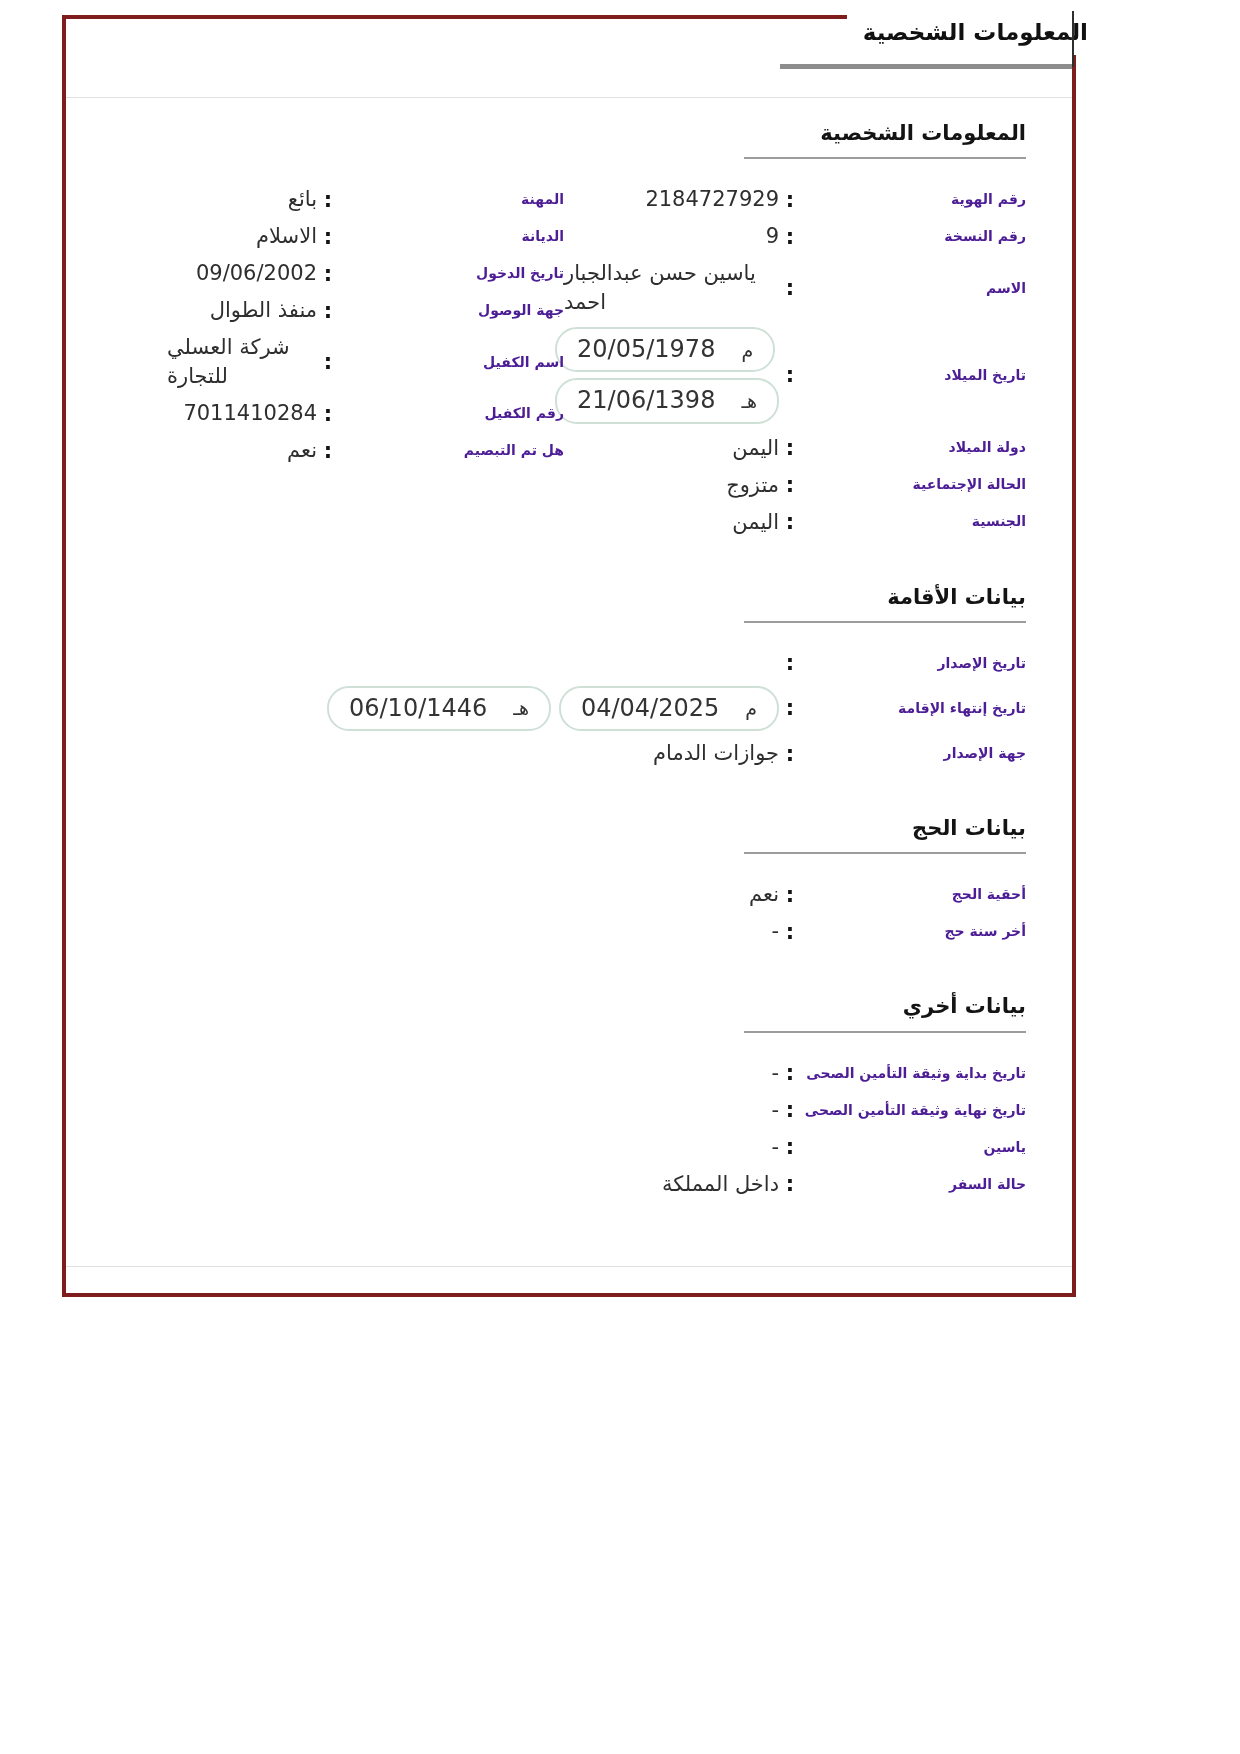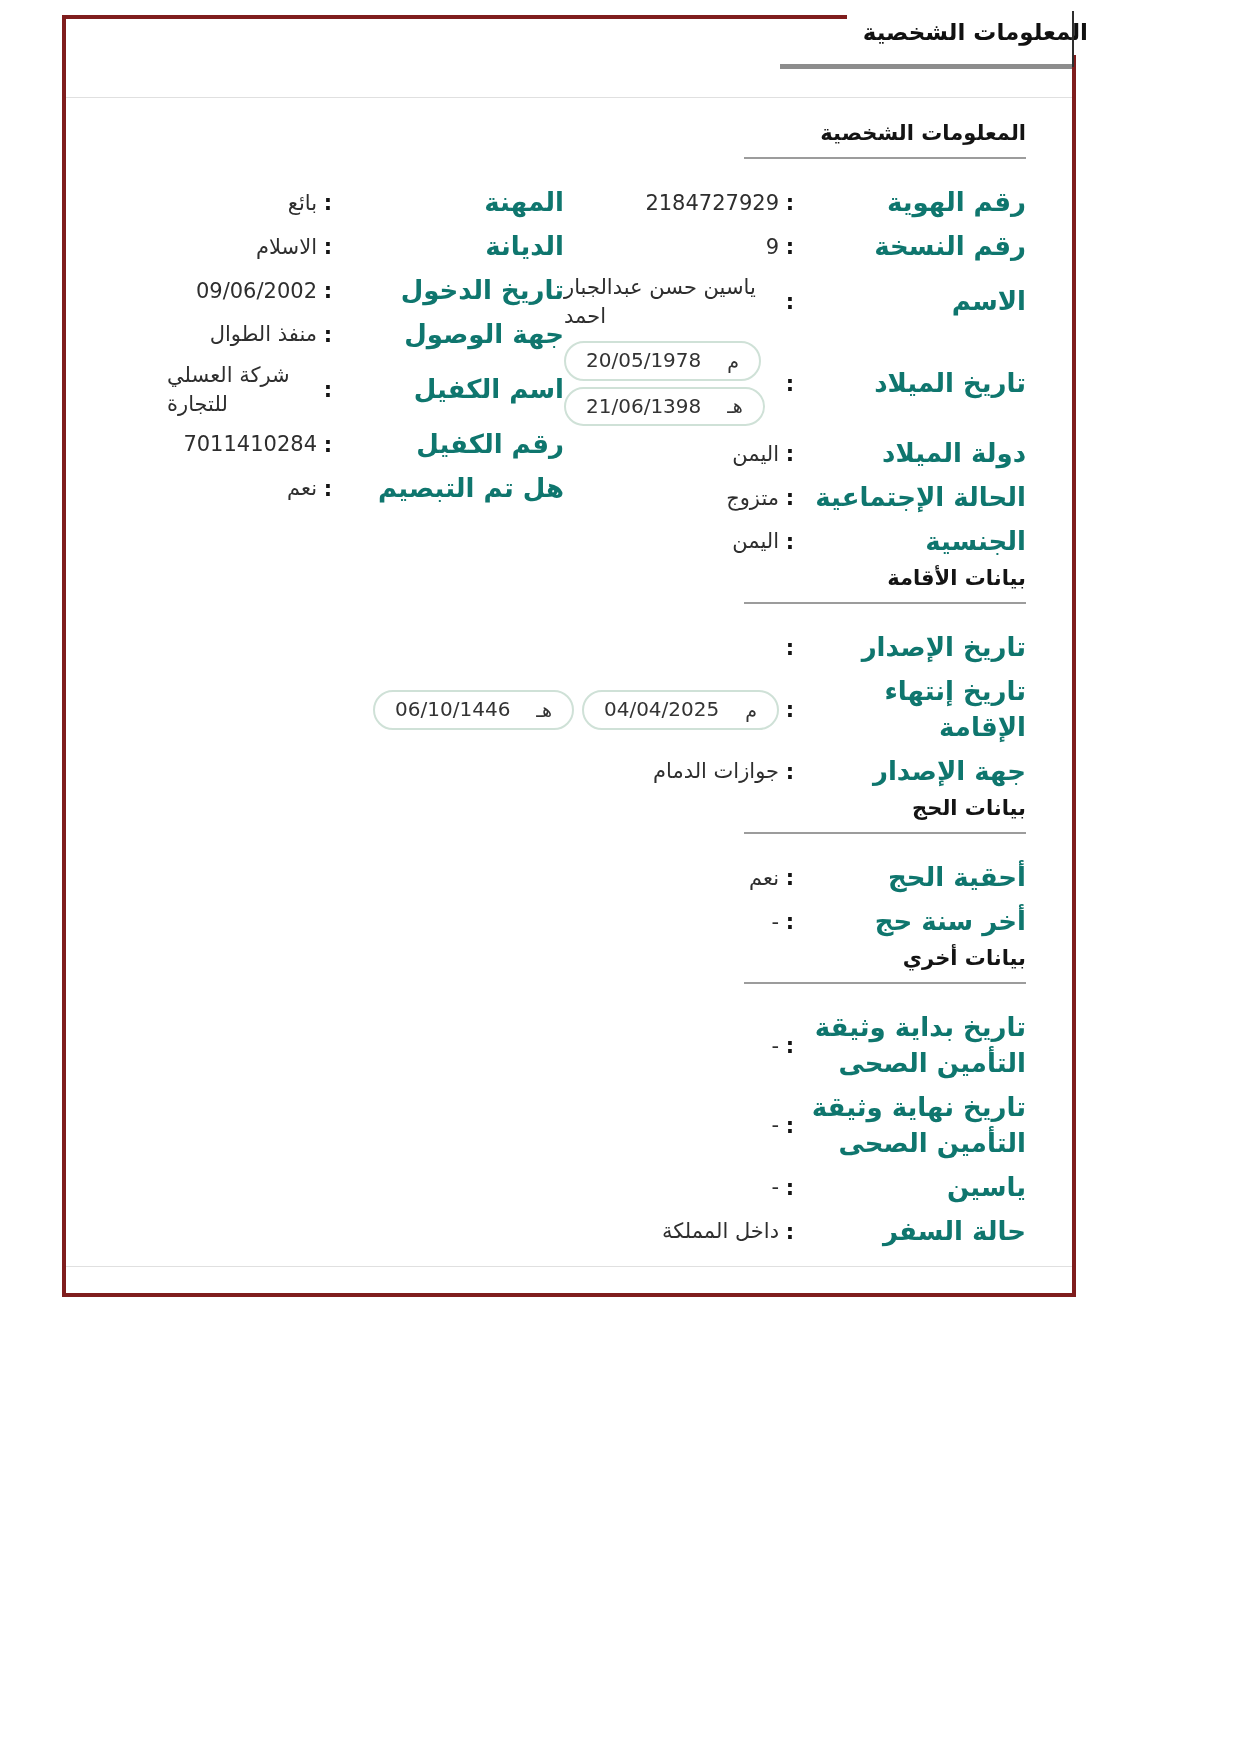--- a/index.html
+++ b/index.html
@@ -10,38 +10,38 @@
   .card-title{position:absolute;top:-8px;right:-20px;z-index:2;background:#ffffff;
         padding:8px 4px 10px 16px;font-size:23px;font-weight:700;color:#111;}
   .right-border-overlay{position:absolute;top:-8px;right:-2px;width:2px;height:56px;
         background:#2e2e2e;z-index:3;}
   .title-underline{position:absolute;top:45px;right:0;width:292px;height:5px;background:#8d8d8d;z-index:1;}
   .head-sep{position:absolute;top:78px;left:0;right:0;height:1px;background:#e0e0e0;}
   .foot-sep{position:absolute;bottom:26px;left:0;right:0;height:1px;background:#e0e0e0;}
   .card-body{position:absolute;top:0;left:0;right:0;bottom:0;padding:100px 46px 30px 36px;
         box-sizing:border-box;overflow:hidden;}
   .section{margin:0;}
-  .section + .section{}
+  .section + .section{margin-top:42px;}
   .section-title{font-size:21px;font-weight:700;color:#141414;line-height:1.4;}
   .section-underline{width:282px;height:2px;background:#9c9c9c;margin-top:9px;}
   .rows{margin-top:22px;}
   .columns{display:flex;margin-top:22px;}
   .col{flex:1 1 50%;min-width:0;}
   .pair{display:flex;align-items:center;padding:4px 0;min-height:29px;}
-  .label{flex:0 0 225px;font-weight:700;font-size:26px;color:#0f766e;line-height:1.38;}
+  .label{flex:0 0 225px;font-weight:700;font-size:14px;color:#4c1d95;line-height:1.38;}
   .colon{flex:0 0 22px;text-align:center;font-weight:700;font-size:21px;color:#141414;}
   .value{flex:1 1 auto;font-size:21px;color:#2e2e2e;line-height:1.38;text-align:right;}
   .value .inner{display:inline-block;text-align:left;max-width:100%;}
   .row-narrow{width:612px;}
   .pills-stack{display:flex;flex-direction:column;align-items:flex-end;gap:6px;padding:2px 0;}
   .pills-inline{display:flex;justify-content:flex-start;align-items:center;gap:8px;}
   .pill{display:inline-flex;align-items:center;gap:26px;border:2px solid #cfe1d7;border-radius:22px;
         padding:4px 20px;background:#fff;white-space:nowrap;}
   .pill-marker{font-size:19px;color:#333;}
-  .pill-date{font-size:20px;color:#333;}
+  .pill-date{font-size:24px;color:#333;}
 </style>
 </head>
 <body>
 
 <div class="stage" dir="rtl">
   <div class="card">
 
     <div class="card-title">المعلومات الشخصية</div>
     <div class="right-border-overlay"></div>
     <div class="title-underline"></div>

